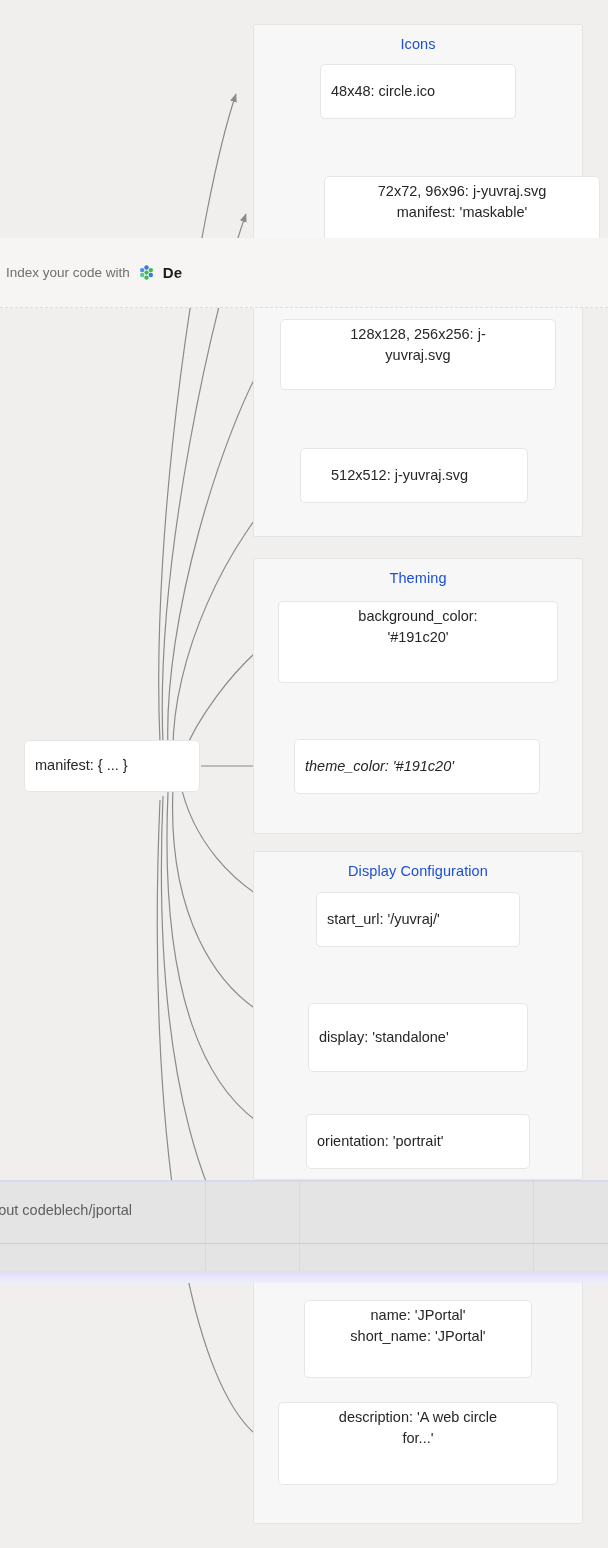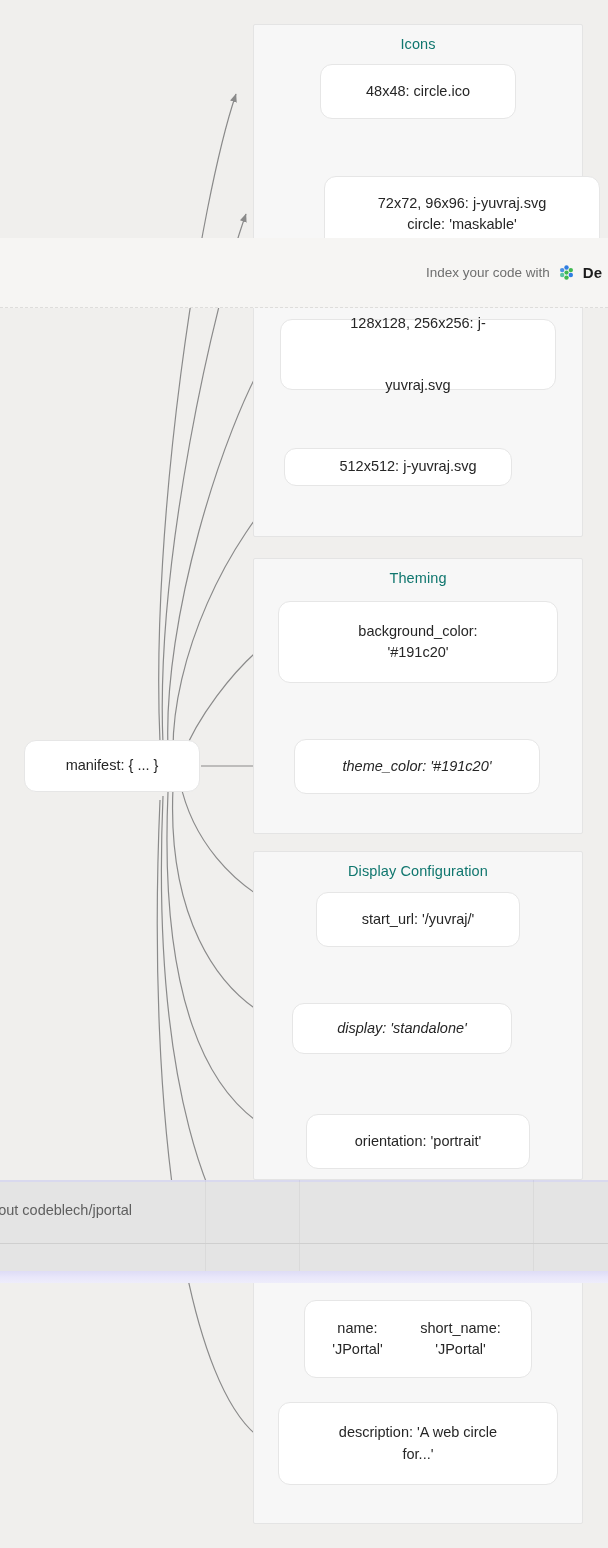--- a/index.html
+++ b/index.html
@@ -24,50 +24,50 @@
     position: absolute;
     background: #f7f7f7;
     border: 1px solid #e4e4e4;
     border-radius: 2px;
   }
   .section-title {
     position: absolute;
     top: 11px; left: 0; right: 0;
     text-align: center;
     font-size: 14.5px;
-    color: #0f766e;
+    color: #1d4ed8;
     letter-spacing: .1px;
   }
 
   .node {
     position: absolute;
     background: #ffffff;
     border: 1px solid #e6e6e6;
-    border-radius: 12px;
+    border-radius: 5px;
     display: flex;
     align-items: center;
-    justify-content: center;
+    justify-content: flex-start;
     text-align: center;
     font-size: 14.5px;
     line-height: 1.45;
     color: #262626;
     padding: 4px 10px;
   }
   .node span { display: block; }
 
   
   #top-banner {
     position: absolute;
     left: 0; top: 238px;
     width: 608px; height: 70px;
     background: #f6f5f3;
     border-bottom: 1px dashed #dedddb;
     display: flex;
     align-items: center;
-    justify-content: flex-end;
+    justify-content: flex-start;
     padding-right: 12px;
     z-index: 40;
   }
   #top-banner .inner {
     display: flex;
     align-items: center;
     gap: 8px;
     white-space: nowrap;
     padding-right: 0;
     transform: translateX(6px);
@@ -153,29 +153,29 @@
     <div class="section" style="left:253px; top:24px; width:330px; height:513px;">
       <div class="section-title">Icons</div>
     </div>
 
     <div class="node" style="left:320px; top:64px; width:196px; height:55px;">
       <span>48x48: circle.ico</span>
     </div>
 
     <div class="node" style="left:280px; top:176px; width:276px; height:76px; flex-direction:column;margin-left:44px;">
       <span>72x72, 96x96: j-yuvraj.svg</span>
-      <span>circle: 'maskable'</span>
-    </div>
-
-    <div class="node" style="left:280px; top:319px; width:276px; height:71px; flex-direction:column;gap:40px;">
+      <span>manifest: 'maskable'</span>
+    </div>
+
+    <div class="node" style="left:280px; top:319px; width:276px; height:71px; flex-direction:column;">
       <span>128x128, 256x256: j-</span>
       <span>yuvraj.svg</span>
     </div>
 
-    <div class="node" style="left:284px; top:448px; width:228px; height:38px;padding-left:30px;">
+    <div class="node" style="left:300px; top:448px; width:228px; height:55px;padding-left:30px;">
       <span>512x512: j-yuvraj.svg</span>
     </div>
 
     <div class="section" style="left:253px; top:558px; width:330px; height:276px;">
       <div class="section-title">Theming</div>
     </div>
 
     <div class="node" style="left:278px; top:601px; width:280px; height:82px; flex-direction:column;">
       <span>background_color:</span>
       <span>'#191c20'</span>
@@ -186,32 +186,32 @@
     </div>
 
     <div class="section" style="left:253px; top:851px; width:330px; height:329px;">
       <div class="section-title">Display Configuration</div>
     </div>
 
     <div class="node" style="left:316px; top:892px; width:204px; height:55px;">
       <span>start_url: '/yuvraj/'</span>
     </div>
 
-    <div class="node" style="left:292px; top:1003px; width:220px; height:51px;font-style:italic;">
+    <div class="node" style="left:308px; top:1003px; width:220px; height:69px;">
       <span>display: 'standalone'</span>
     </div>
 
     <div class="node" style="left:306px; top:1114px; width:224px; height:55px;">
       <span>orientation: 'portrait'</span>
     </div>
 
     <div class="section" style="left:253px; top:1194px; width:330px; height:330px;">
     </div>
 
-    <div class="node" style="left:304px; top:1300px; width:228px; height:78px; flex-direction:row;">
+    <div class="node" style="left:304px; top:1300px; width:228px; height:78px; flex-direction:column;">
       <span>name: 'JPortal'</span>
       <span>short_name: 'JPortal'</span>
     </div>
 
     <div class="node" style="left:278px; top:1402px; width:280px; height:83px; flex-direction:column;">
       <span>description: 'A web circle</span>
       <span>for...'</span>
     </div>
 
     <div class="node" style="left:24px; top:740px; width:176px; height:52px; z-index:20;">

